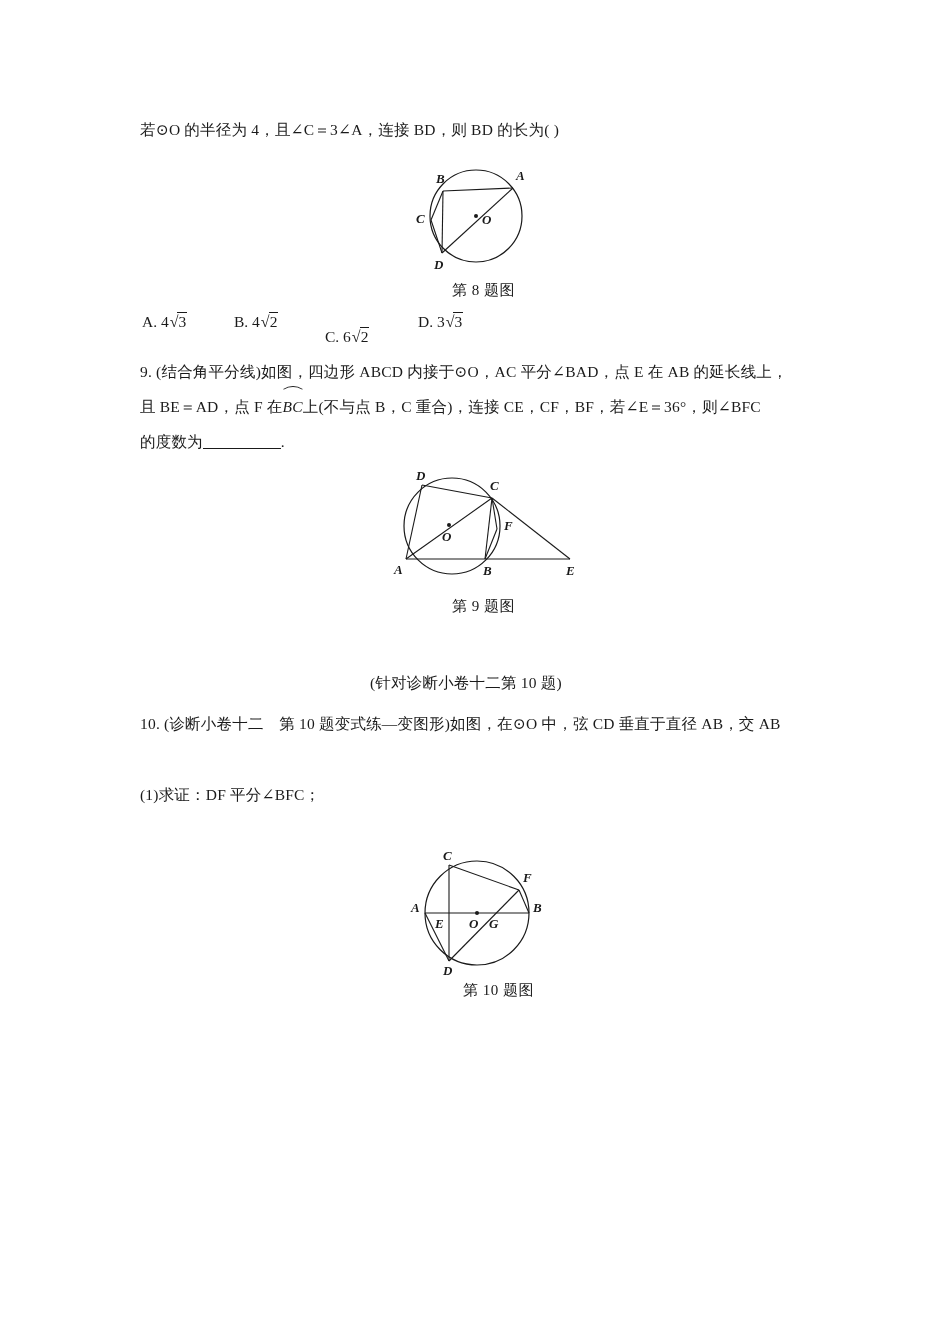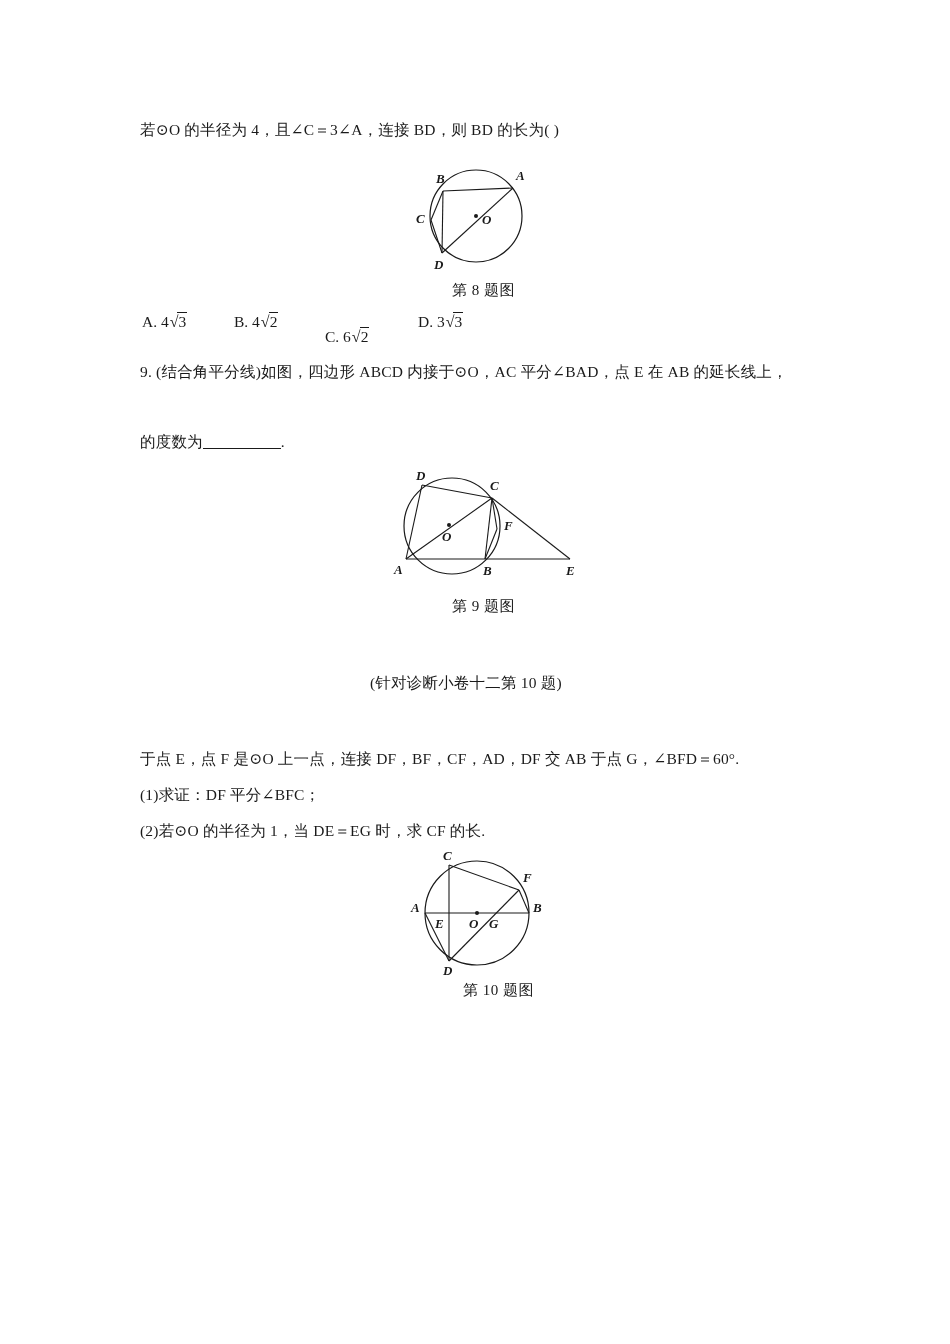--- a/index.html
+++ b/index.html
@@ -120,20 +120,23 @@
     <span>C.</span>
     <span>6</span><span class="sqrt-wrap"><span class="radic">√</span><span class="radicand">2</span></span>
   </div>
   <div class="opt" style="left:418px; top:313px;">
     <span>D.</span>
     <span>3</span><span class="sqrt-wrap"><span class="radic">√</span><span class="radicand">3</span></span>
   </div>
 
   <div class="txt" style="left:140px; top:360px;">9. (结合角平分线)如图，四边形 ABCD 内接于⊙O，AC 平分∠BAD，点 E 在 AB 的延长线上，</div>
 
+  <div class="txt" style="left:140px; top:395px;">
+    <span>且 BE＝AD，点 F 在</span><span class="arc-over it"><span class="arc-cap"></span><span>BC</span></span><span>上(不与点 B，C 重合)，连接 CE，CF，BF，若∠E＝36°，则∠BFC</span>
+  </div>
 
   <div class="txt" style="left:140px; top:430px;">
     <span>的度数为</span><span class="blank"></span><span>.</span>
   </div>
 
   <div class="fig" style="left:380px; top:468px;">
     <svg width="220" height="125" viewBox="0 0 220 125">
 
       <circle cx="72" cy="58" r="48" fill="none" stroke="#1a1a1a" stroke-width="1.2"></circle>
 
@@ -156,23 +159,22 @@
       <text x="124" y="62" font-size="13">F</text>
       <text x="62" y="73" font-size="13">O</text>
     </svg>
   </div>
 
   <div class="cap" style="left:452px; top:597px;">第 9 题图</div>
 
 
   <div class="txt" style="left:370px; top:671px;font-family:Liberation Serif, serif;">(针对诊断小卷十二第 10 题)</div>
 
-  <div class="txt" style="left:140px; top:747px;">于点 E，点 F 是⊙O 上一点，连接 DF，BF，CF，AD，DF 交 AB 于点 G，∠BFD＝60°.</div>
+  <div class="txt" style="left:140px; top:712px;">10. (诊断小卷十二　第 10 题变式练—变图形)如图，在⊙O 中，弦 CD 垂直于直径 AB，交 AB</div>
   <div class="txt" style="left:140px; top:783px;">(1)求证：DF 平分∠BFC；</div>
-  <div class="txt" style="left:140px; top:819px;">(2)若⊙O 的半径为 1，当 DE＝EG 时，求 CF 的长.</div>
 
   <div class="fig" style="left:405px; top:848px;">
     <svg width="160" height="128" viewBox="0 0 160 128">
 
       <circle cx="72" cy="65" r="52" fill="none" stroke="#1a1a1a" stroke-width="1.2"></circle>
 
       <line x1="20" y1="65" x2="124" y2="65" stroke="#1a1a1a" stroke-width="1.1"></line>
 
       <line x1="44" y1="17" x2="44" y2="113" stroke="#1a1a1a" stroke-width="1.1"></line>
 

